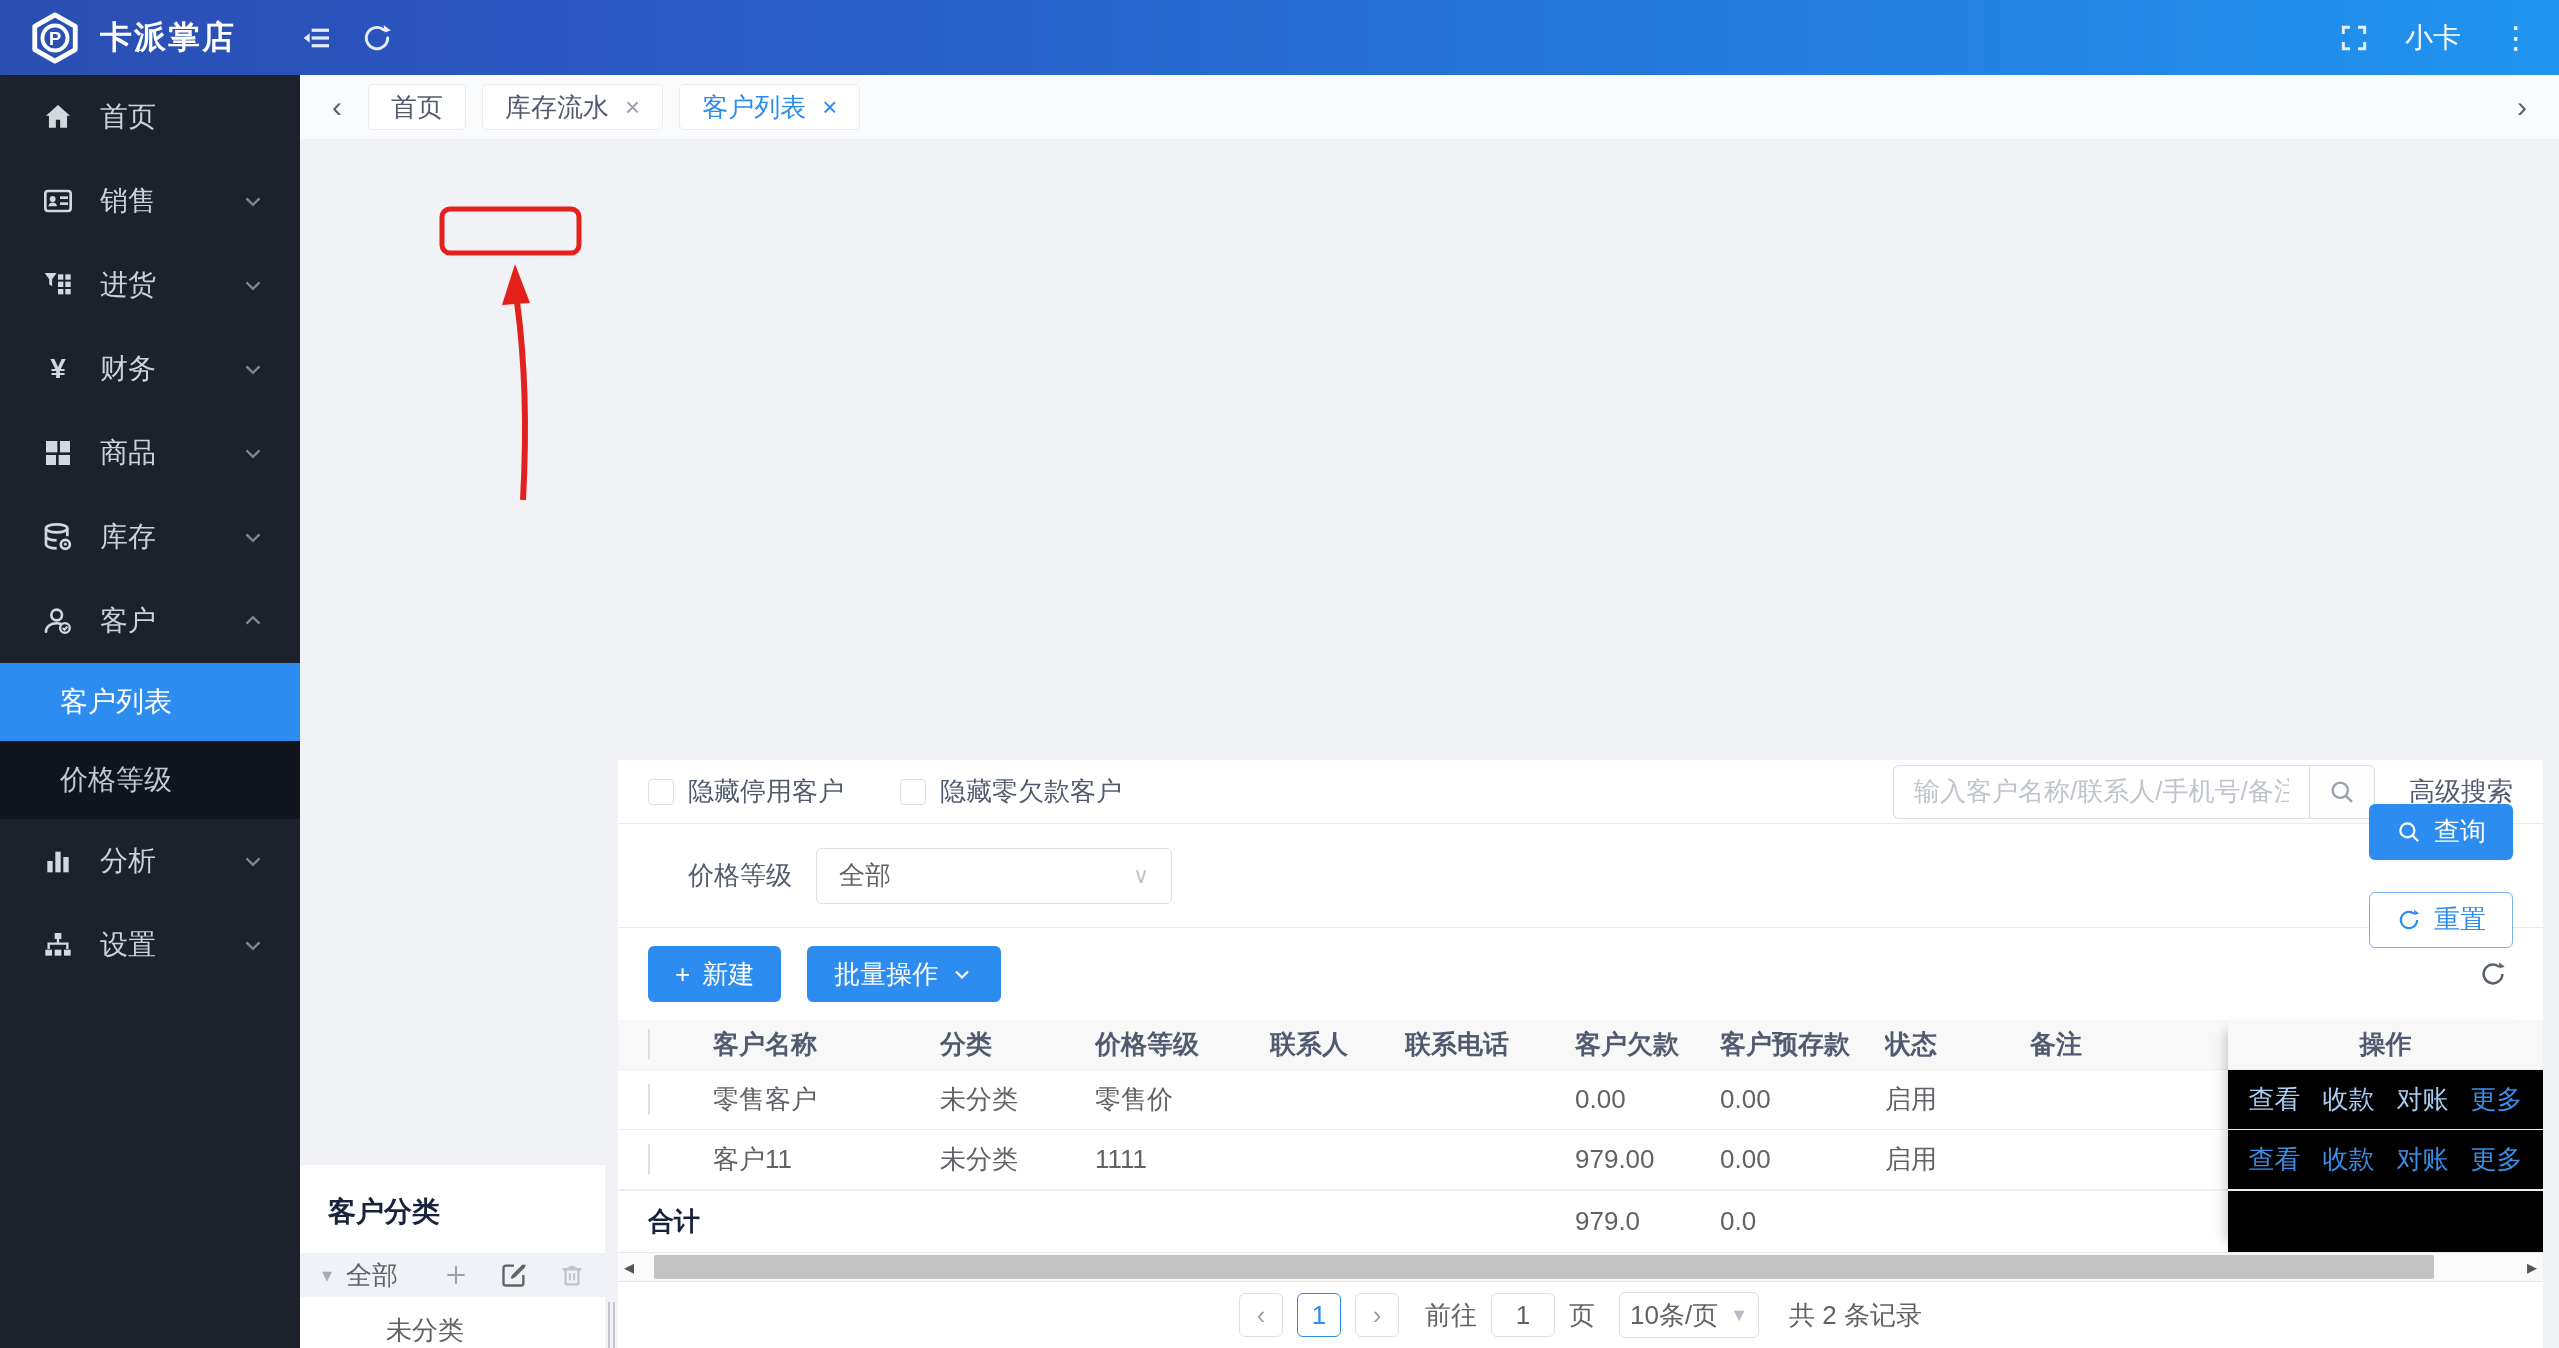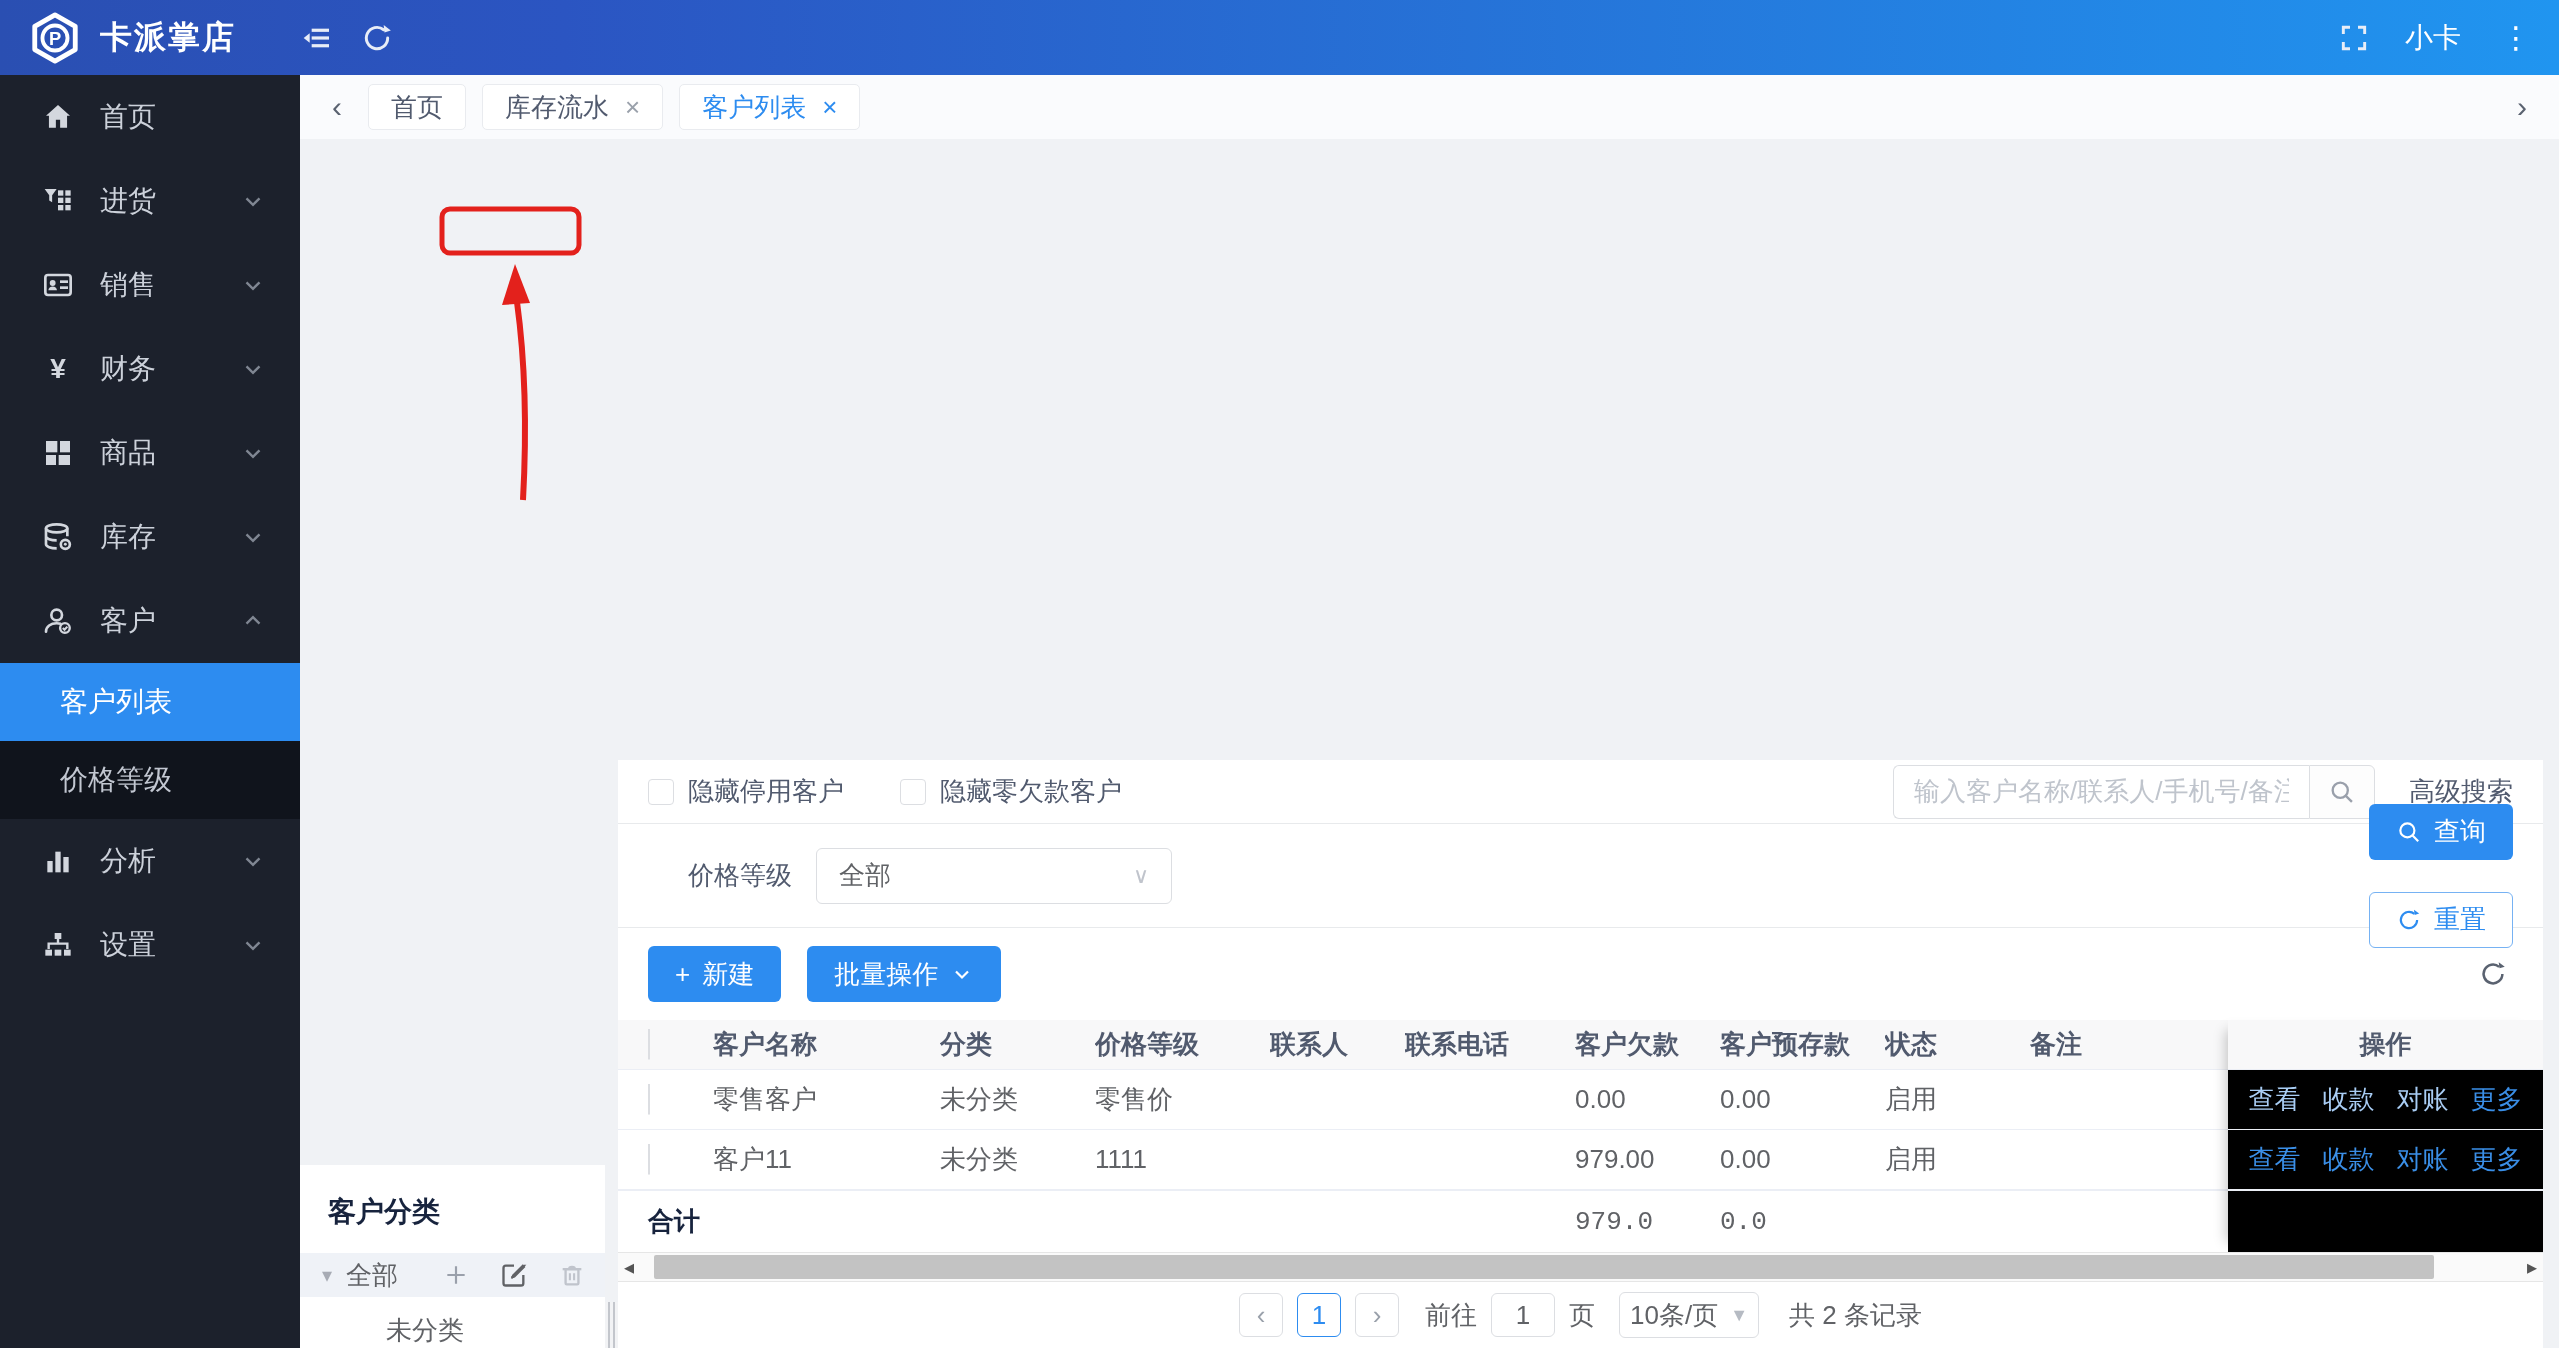--- a/index.html
+++ b/index.html
@@ -79,21 +79,21 @@
   .toolbar{ height:92px; display:flex; align-items:center; padding:0 30px; gap:26px; flex:none; }
   .refresh-wrap{ margin-left:auto; width:40px; height:40px; display:flex; align-items:center; justify-content:center; cursor:pointer; }
   
   .table-wrap{ flex:1; position:relative; display:flex; flex-direction:column; min-height:0; }
   .thead{ height:50px; background:#f8f8f9; display:flex; align-items:center; font-weight:bold; color:#515a6e; font-size:26px; flex:none; border-bottom:1px solid #ebeef5; }
   .trow{ height:60px; display:flex; align-items:center; border-bottom:1px solid #ebeef5; font-size:26px; color:#606266; flex:none; }
   .c0{ width:95px; padding-left:30px; }
   .c1{ width:227px; } .c2{ width:155px; } .c3{ width:175px; } .c4{ width:135px; }
   .c5{ width:170px; } .c6{ width:145px; } .c7{ width:165px; } .c8{ width:145px; } .c9{ width:198px; }
   .cell{ overflow:hidden; white-space:nowrap; }
-  .summary{ margin-top:auto; height:62px; border-top:1px solid #ebeef5; display:flex; align-items:center; font-size:26px; flex:none;font-family:Liberation Mono, monospace; }
+  .summary{ margin-top:auto; height:62px; border-top:1px solid #ebeef5; display:flex; align-items:center; font-size:26px; flex:none; }
   .sum-label{ width:957px; padding-left:30px; font-weight:bold; color:#17233d; }
   .sum-val{ color:#606266; }
   .fixed-col{ position:absolute; top:0; right:0; bottom:0; width:315px; background:#000000; box-shadow:-12px 0 12px -10px rgba(0,0,0,0.22); display:flex; flex-direction:column; }
   .fixed-head{ height:50px; background:#f8f8f9; display:flex; align-items:center; justify-content:center; font-weight:bold; font-size:26px; color:#515a6e; border-bottom:1px solid #ebeef5; flex:none; }
   .fixed-cell{ height:60px; border-bottom:1px solid #ebeef5; display:flex; align-items:center; justify-content:center; gap:22px; font-size:26px; flex:none; }
   .fixed-summary{ margin-top:auto; height:62px; border-top:1px solid #ebeef5; flex:none; }
   .op-link{ color:#3a8ee6; cursor:pointer; }
   .op-pale{ color:#a9cdf4; cursor:pointer; }
   
   .hscrollbar{ height:30px; background:#fafafa; border-top:1px solid #e6e6e6; border-bottom:1px solid #e6e6e6; position:relative; flex:none; display:flex; align-items:center; }
@@ -155,45 +155,45 @@
       <span class="mi-icon">
         <svg width="32" height="32" viewBox="0 0 24 24">
             <path d="M12 3 3 11h2.2v9h5.2v-6h3.2v6h5.2v-9H21z" fill="#d3d7de"></path>
           </svg>
       </span>
       <span class="mi-label">首页</span>
     </div>
     <div class="menu-item">
       <span class="mi-icon">
         <svg width="32" height="32" viewBox="0 0 24 24">
+          <rect x="2.5" y="4.5" width="19" height="15" rx="2" fill="none" stroke="#d3d7de" stroke-width="2"></rect>
+          <circle cx="8" cy="10.5" r="2.2" fill="#d3d7de"></circle>
+            <path d="M4.8 16c0-1.8 1.5-2.8 3.2-2.8s3.2 1 3.2 2.8" fill="#d3d7de"></path>
+          <rect x="13.5" y="8.5" width="6" height="2" fill="#d3d7de"></rect>
+            <rect x="13.5" y="13" width="6" height="2" fill="#d3d7de"></rect>
+        </svg>
+      </span>
+      <span class="mi-label">销售</span>
+      <svg class="chev" viewBox="0 0 24 24">
+          <polyline points="6,9.5 12,15.5 18,9.5" fill="none" stroke="#7f8692" stroke-width="2.2"></polyline>
+        </svg>
+    </div>
+    <div class="menu-item">
+      <span class="mi-icon">
+        <svg width="32" height="32" viewBox="0 0 24 24">
           <path d="M2 3h9l-3.4 4.6V13l-2.2-1.4V7.6L2 3z" fill="#d3d7de"></path>
           <rect x="12" y="4" width="4" height="4" fill="#d3d7de"></rect>
             <rect x="17.5" y="4" width="4" height="4" fill="#d3d7de"></rect>
           <rect x="12" y="9.5" width="4" height="4" fill="#d3d7de"></rect>
             <rect x="17.5" y="9.5" width="4" height="4" fill="#d3d7de"></rect>
           <rect x="12" y="15" width="4" height="4" fill="#d3d7de"></rect>
             <rect x="17.5" y="15" width="4" height="4" fill="#d3d7de"></rect>
         </svg>
       </span>
       <span class="mi-label">进货</span>
-      <svg class="chev" viewBox="0 0 24 24">
-          <polyline points="6,9.5 12,15.5 18,9.5" fill="none" stroke="#7f8692" stroke-width="2.2"></polyline>
-        </svg>
-    </div>
-    <div class="menu-item">
-      <span class="mi-icon">
-        <svg width="32" height="32" viewBox="0 0 24 24">
-          <rect x="2.5" y="4.5" width="19" height="15" rx="2" fill="none" stroke="#d3d7de" stroke-width="2"></rect>
-          <circle cx="8" cy="10.5" r="2.2" fill="#d3d7de"></circle>
-            <path d="M4.8 16c0-1.8 1.5-2.8 3.2-2.8s3.2 1 3.2 2.8" fill="#d3d7de"></path>
-          <rect x="13.5" y="8.5" width="6" height="2" fill="#d3d7de"></rect>
-            <rect x="13.5" y="13" width="6" height="2" fill="#d3d7de"></rect>
-        </svg>
-      </span>
-      <span class="mi-label">销售</span>
       <svg class="chev" viewBox="0 0 24 24">
           <polyline points="6,9.5 12,15.5 18,9.5" fill="none" stroke="#7f8692" stroke-width="2.2"></polyline>
         </svg>
     </div>
     <div class="menu-item">
       <span class="mi-icon">
         <span class="yen-glyph">¥</span>
       </span>
       <span class="mi-label">财务</span>
       <svg class="chev" viewBox="0 0 24 24">

